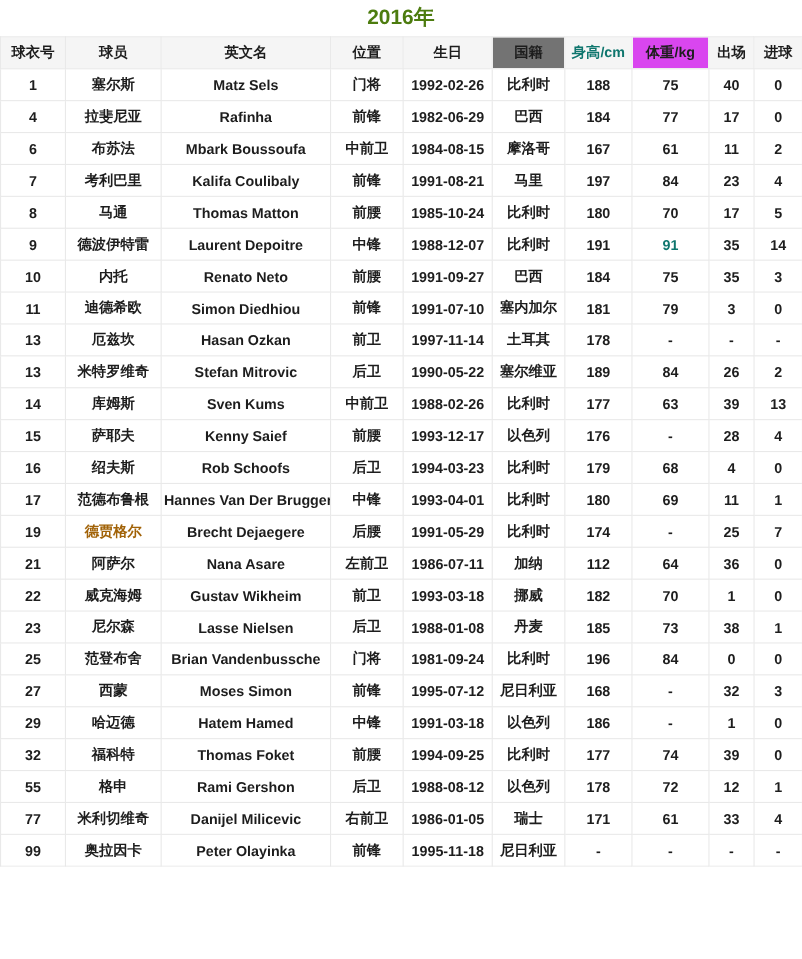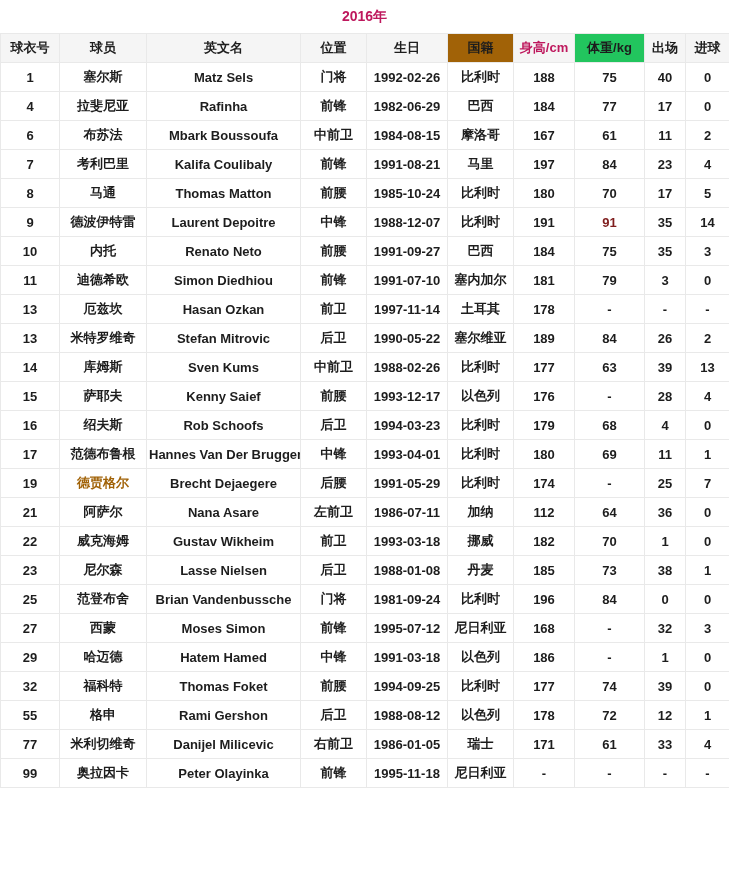--- a/index.html
+++ b/index.html
@@ -9,23 +9,23 @@
     font-family: "Liberation Sans", "DejaVu Sans", sans-serif;
   }
   .page {
     width: 729px;
     background: #ffffff;
   }
   .title {
     height: 33px;
     line-height: 33px;
     text-align: center;
-    font-size: 14px;
+    font-size: 19px;
     font-weight: 700;
-    color: #be185d;
+    color: #4d7c0f;
   }
   table.roster {
     width: 729px;
     border-collapse: collapse;
     table-layout: fixed;
   }
   table.roster th,
   table.roster td {
     border: 1px solid #e9e9e9;
     padding: 0 2px;
@@ -63,23 +63,23 @@
         <col style="width: 41px;">
         <col style="width: 44px;">
       </colgroup>
     <thead>
       <tr>
           <th style="background: rgb(245, 245, 245); border-color: rgb(233, 233, 233); color: rgb(29, 29, 29);">球衣号</th>
           <th style="background: rgb(245, 245, 245); border-color: rgb(233, 233, 233); color: rgb(29, 29, 29);">球员</th>
           <th style="background: rgb(245, 245, 245); border-color: rgb(233, 233, 233); color: rgb(29, 29, 29);">英文名</th>
           <th style="background: rgb(245, 245, 245); border-color: rgb(233, 233, 233); color: rgb(29, 29, 29);">位置</th>
           <th style="background: rgb(245, 245, 245); border-color: rgb(233, 233, 233); color: rgb(29, 29, 29);">生日</th>
-          <th style="background: #a16207; border-color: rgb(233, 233, 233); color: rgb(29, 29, 29);">国籍</th>
-          <th style="background: rgb(245, 245, 245); border-color: rgb(233, 233, 233); color: #be185d;">身高/cm</th>
-          <th style="background: #22c55e; border-color: rgb(233, 233, 233); color: rgb(29, 29, 29);">体重/kg</th>
+          <th style="background: #737373; border-color: rgb(233, 233, 233); color: rgb(29, 29, 29);">国籍</th>
+          <th style="background: rgb(245, 245, 245); border-color: rgb(233, 233, 233); color: #0f766e;">身高/cm</th>
+          <th style="background: #d946ef; border-color: rgb(233, 233, 233); color: rgb(29, 29, 29);">体重/kg</th>
           <th style="background: rgb(245, 245, 245); border-color: rgb(233, 233, 233); color: rgb(29, 29, 29);">出场</th>
           <th style="background: rgb(245, 245, 245); border-color: rgb(233, 233, 233); color: rgb(29, 29, 29);">进球</th>
         </tr>
     </thead>
     <tbody>
         <tr>
           <td style="border-color: rgb(233, 233, 233); color: rgb(29, 29, 29);">1</td>
           <td style="border-color: rgb(233, 233, 233); color: rgb(29, 29, 29);">塞尔斯</td>
           <td style="border-color: rgb(233, 233, 233); color: rgb(29, 29, 29);">Matz Sels</td>
           <td style="border-color: rgb(233, 233, 233); color: rgb(29, 29, 29);">门将</td>
@@ -139,21 +139,21 @@
           <td style="border-color: rgb(233, 233, 233); color: rgb(29, 29, 29);">5</td>
         </tr>
         <tr>
           <td style="border-color: rgb(233, 233, 233); color: rgb(29, 29, 29);">9</td>
           <td style="border-color: rgb(233, 233, 233); color: rgb(29, 29, 29);">德波伊特雷</td>
           <td style="border-color: rgb(233, 233, 233); color: rgb(29, 29, 29);">Laurent Depoitre</td>
           <td style="border-color: rgb(233, 233, 233); color: rgb(29, 29, 29);">中锋</td>
           <td style="border-color: rgb(233, 233, 233); color: rgb(29, 29, 29);">1988-12-07</td>
           <td style="border-color: rgb(233, 233, 233); color: rgb(29, 29, 29);">比利时</td>
           <td style="border-color: rgb(233, 233, 233); color: rgb(29, 29, 29);">191</td>
-          <td style="border-color: rgb(233, 233, 233); color: #7f1d1d; margin-top: 47px;">91</td>
+          <td style="border-color: rgb(233, 233, 233); color: #0f766e; margin-top: 47px;">91</td>
           <td style="border-color: rgb(233, 233, 233); color: rgb(29, 29, 29);">35</td>
           <td style="border-color: rgb(233, 233, 233); color: rgb(29, 29, 29);">14</td>
         </tr>
         <tr>
           <td style="border-color: rgb(233, 233, 233); color: rgb(29, 29, 29);">10</td>
           <td style="border-color: rgb(233, 233, 233); color: rgb(29, 29, 29);">内托</td>
           <td style="border-color: rgb(233, 233, 233); color: rgb(29, 29, 29);">Renato Neto</td>
           <td style="border-color: rgb(233, 233, 233); color: rgb(29, 29, 29);">前腰</td>
           <td style="border-color: rgb(233, 233, 233); color: rgb(29, 29, 29);">1991-09-27</td>
           <td style="border-color: rgb(233, 233, 233); color: rgb(29, 29, 29);">巴西</td>

